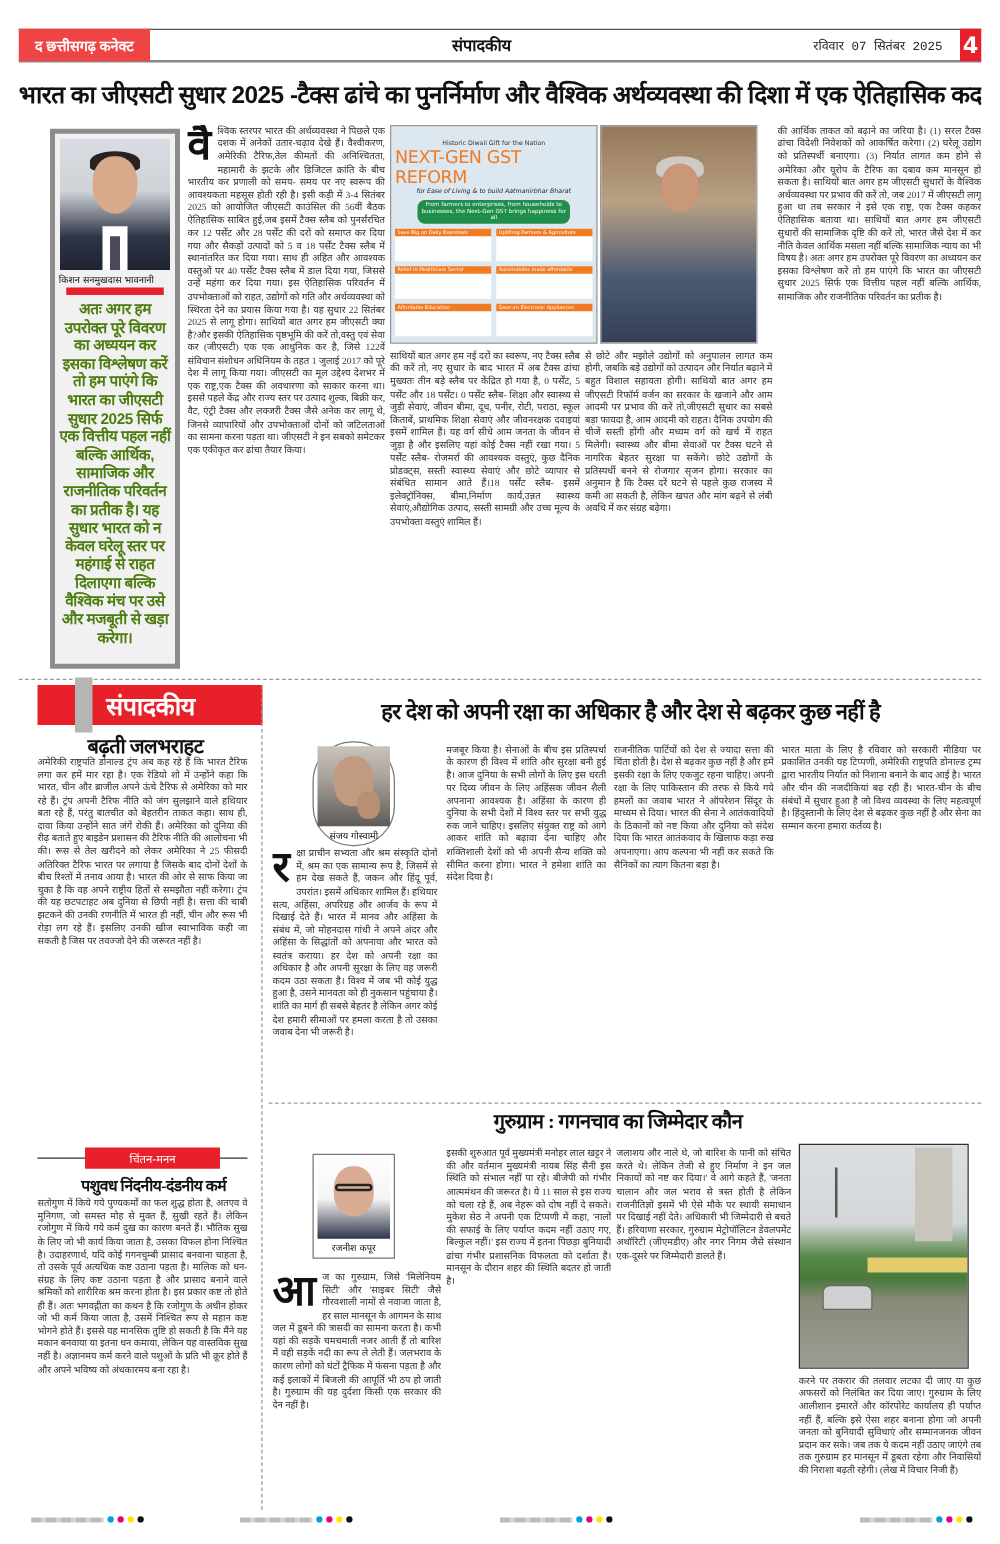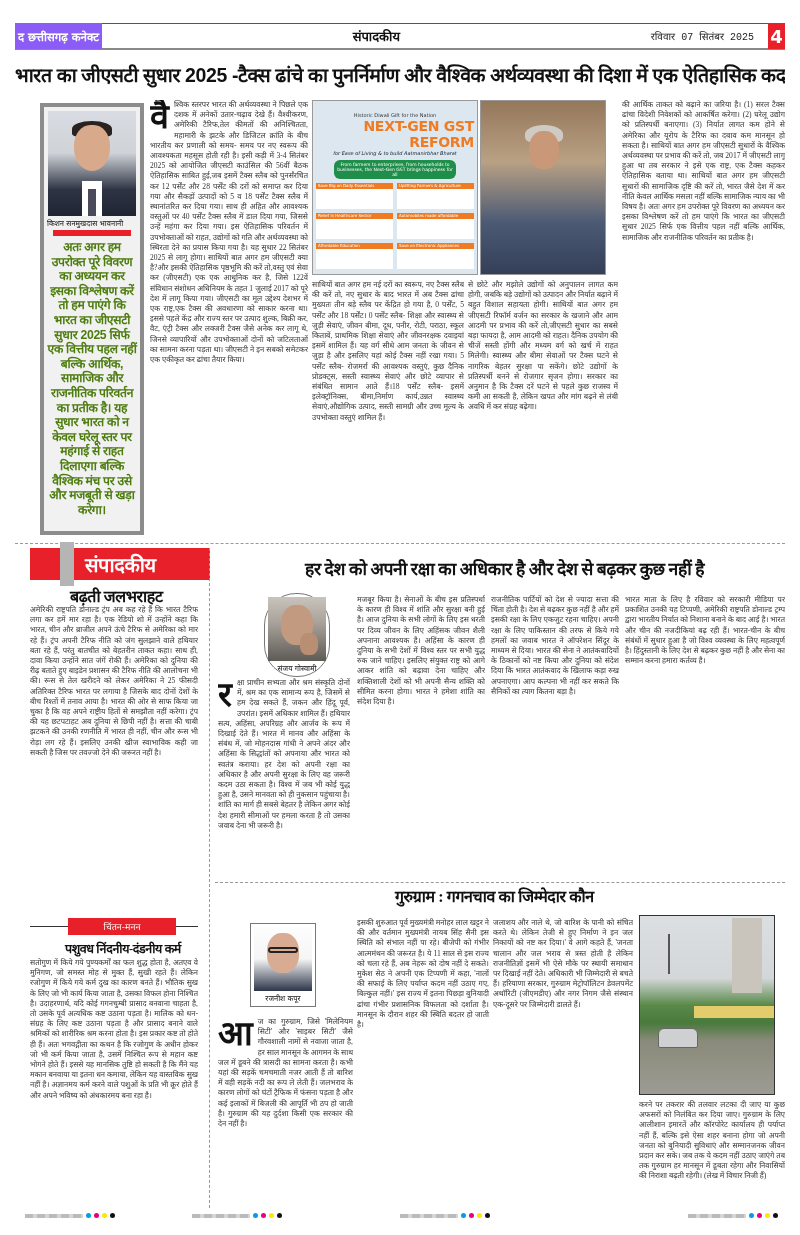--- a/index.html
+++ b/index.html
@@ -1,21 +1,21 @@
 <!DOCTYPE html>
 <html><head>
 <meta charset="utf-8">
 <style>
   * { box-sizing: border-box; margin: 0; padding: 0; }
   html, body { width: 800px; height: 1235px; background: #fff; overflow: hidden; }
   body { font-family: "DejaVu Sans", sans-serif; color: #222; position: relative; }
 
   
   .masthead { position: absolute; top: 23px; left: 15px; width: 770px; height: 27px; border-top: 1px solid #555; border-bottom: 2px solid #888; display: flex; align-items: center; }
-  .mast-brand { background: #8b5cf6; color: #fff; height: 26px; width: 87px; display: flex; align-items: center; justify-content: center; font-weight: bold; font-size: 11.5px; }
+  .mast-brand { background: #ef4444; color: #fff; height: 26px; width: 105px; display: flex; align-items: center; justify-content: center; font-weight: bold; font-size: 11.5px; font-family: Liberation Serif, serif; }
   .mast-section { flex: 1; text-align: center; font-weight: bold; font-size: 13px; color: #111; }
   .mast-date { font-size: 10px; color: #222; margin-right: 14px; font-family: Liberation Mono, monospace; }
   .mast-page { background: #e8202a; color: #fff; width: 17px; height: 26px; display: flex; align-items: center; justify-content: center; font-weight: bold; font-size: 18px; }
 
   .headline-main { position: absolute; top: 61px; left: 15px; width: 770px; font-family: "Liberation Sans", sans-serif; font-weight: bold; font-size: 19.5px; letter-spacing: -0.4px; color: #111; white-space: nowrap; overflow: hidden; }
 
   
   .author-box { position: absolute; top: 103px; left: 40px; width: 104px; height: 432px; background: #8c8c8c; padding: 4px; }
   .author-inner { background: #f1f1f1; width: 100%; height: 100%; padding: 4px 3px; }
   .author-photo { width: 88px; height: 105px; margin: 0 auto; background: linear-gradient(180deg, #d9dde3 0%, #cfd3d8 40%, #2e3444 75%, #1f2433 100%); position: relative; overflow: hidden; }
@@ -25,21 +25,21 @@
   .author-photo .tie { position: absolute; left: 40px; top: 78px; width: 8px; height: 27px; background: #4a4a5a; }
   .author-name { font-size: 7.5px; margin-top: 2px; color: #111; }
   .author-bar { height: 6px; background: #e8202a; margin: 2px 6px 4px; }
   .author-quote { font-family: "Liberation Sans", sans-serif; font-size: 12.2px; line-height: 14.6px; text-align: center; color: #4d7c0f; font-weight: bold; letter-spacing: -0.3px; }
 
   .dropcap { float: left; font-weight: bold; font-size: 34px; line-height: 30px; margin: 2px 5px 0 0; color: #111; }
   .col-text { font-family: "Liberation Serif", serif; font-size: 7.6px; line-height: 10.2px; text-align: justify; color: #333; overflow: hidden; }
 
   .gst-image { position: absolute; top: 100px; left: 312px; width: 166px; height: 175px; background: #dce7f0; border: 1px solid #999; padding: 3px; }
   .gst-image .small { font-size: 5px; text-align: center; color: #333; margin-top: 8px; }
-  .gst-image .big { font-size: 14px; font-weight: bold; color: #f07b22; text-align: right; letter-spacing: -0.3px; }
+  .gst-image .big { font-size: 14px; font-weight: normal; color: #f07b22; text-align: left; letter-spacing: -0.3px; }
   .gst-image .sub { font-size: 5px; text-align: center; color: #123; font-style: italic; }
   .gst-image .band { background: #1f8e4a; color: #fff; font-size: 4.5px; text-align: center; margin: 4px 18px; padding: 2px; border-radius: 6px; }
   .gst-grid { display: grid; grid-template-columns: 1fr 1fr; gap: 4px; margin-top: 4px; }
   .gst-card { background: #fff; height: 26px; border-top: 6px solid #f07b22; }
   .gst-card span { display: block; font-size: 4px; color: #fff; margin-top: -6px; padding-left: 2px; }
 
   .fm-photo { position: absolute; top: 100px; left: 480px; width: 126px; height: 175px; background: linear-gradient(180deg, #95775a 0%, #b9a184 35%, #4c5a74 70%, #343f58 100%); border: 1px solid #999; overflow: hidden; }
   .fm-photo .face { position: absolute; left: 48px; top: 30px; width: 30px; height: 38px; background: #c99878; border-radius: 45%; }
   .fm-photo .hair { position: absolute; left: 44px; top: 24px; width: 38px; height: 18px; background: #cfcac4; border-radius: 50% 50% 30% 30%; }
 
@@ -156,21 +156,21 @@
 
 <div class="chintan-line"></div>
 <div class="chintan-banner">चिंतन-मनन</div>
 <div class="sub-headline" style="top:940px; left:65px; font-size:12.5px;">पशुवध निंदनीय-दंडनीय कर्म</div>
 <div class="col-text" style="position:absolute; top:958px; left:30px; width:168px; height:240px;">सतोगुण में किये गये पुण्यकर्मों का फल शुद्ध होता है, अतएव वे मुनिगण, जो समस्त मोह से मुक्त हैं, सुखी रहते हैं। लेकिन रजोगुण में किये गये कर्म दुख का कारण बनते हैं। भौतिक सुख के लिए जो भी कार्य किया जाता है, उसका विफल होना निश्चित है। उदाहरणार्थ, यदि कोई गगनचुम्बी प्रासाद बनवाना चाहता है, तो उसके पूर्व अत्यधिक कष्ट उठाना पड़ता है। मालिक को धन-संग्रह के लिए कष्ट उठाना पड़ता है और प्रासाद बनाने वाले श्रमिकों को शारीरिक श्रम करना होता है। इस प्रकार कष्ट तो होते ही हैं। अतः भगवद्गीता का कथन है कि रजोगुण के अधीन होकर जो भी कर्म किया जाता है, उसमें निश्चित रूप से महान कष्ट भोगने होते हैं। इससे यह मानसिक तुष्टि हो सकती है कि मैंने यह मकान बनवाया या इतना धन कमाया, लेकिन यह वास्तविक सुख नहीं है। अज्ञानमय कर्म करने वाले पशुओं के प्रति भी क्रूर होते हैं और अपने भविष्य को अंधकारमय बना रहा है।</div>
 
 <div class="divider-v" style="top:548px; left:209px; height:660px;"></div>
 
 <div class="sub-headline" style="top:556px; left:305px; font-size:17.5px;">हर देश को अपनी रक्षा का अधिकार है और देश से बढ़कर कुछ नहीं है</div>
 
-<div class="person-frame" style="top:593px; left:264px;border-radius:32px;">
+<div class="person-frame" style="top:593px; left:250px;border-radius:32px;">
   <div class="photo photo-sanjay">
       <div class="face"></div>
       <div class="hand"></div>
     </div>
   <div class="cap">संजय गोस्वामी</div>
 </div>
 
 <div class="col-text" style="position:absolute; top:678px; left:218px; width:132px; height:200px;">
   <span class="dropcap">र</span>
   <span>क्षा प्राचीन सभ्यता और श्रम संस्कृति दोनों में, श्रम का एक सामान्य रूप है, जिसमें से हम देख सकते हैं, जकन और हिंदू पूर्व, उपरांत। इसमें अधिकार शामिल हैं। हथियार सत्य, अहिंसा, अपरिग्रह और आर्जव के रूप में दिखाई देते हैं। भारत में मानव और अहिंसा के संबंध में, जो मोहनदास गांधी ने अपने अंदर और अहिंसा के सिद्धांतों को अपनाया और भारत को स्वतंत्र कराया। हर देश को अपनी रक्षा का अधिकार है और अपनी सुरक्षा के लिए वह जरूरी कदम उठा सकता है। विश्व में जब भी कोई युद्ध हुआ है, उसने मानवता को ही नुकसान पहुंचाया है। शांति का मार्ग ही सबसे बेहतर है लेकिन अगर कोई देश हमारी सीमाओं पर हमला करता है तो उसका जवाब देना भी जरूरी है।</span>

